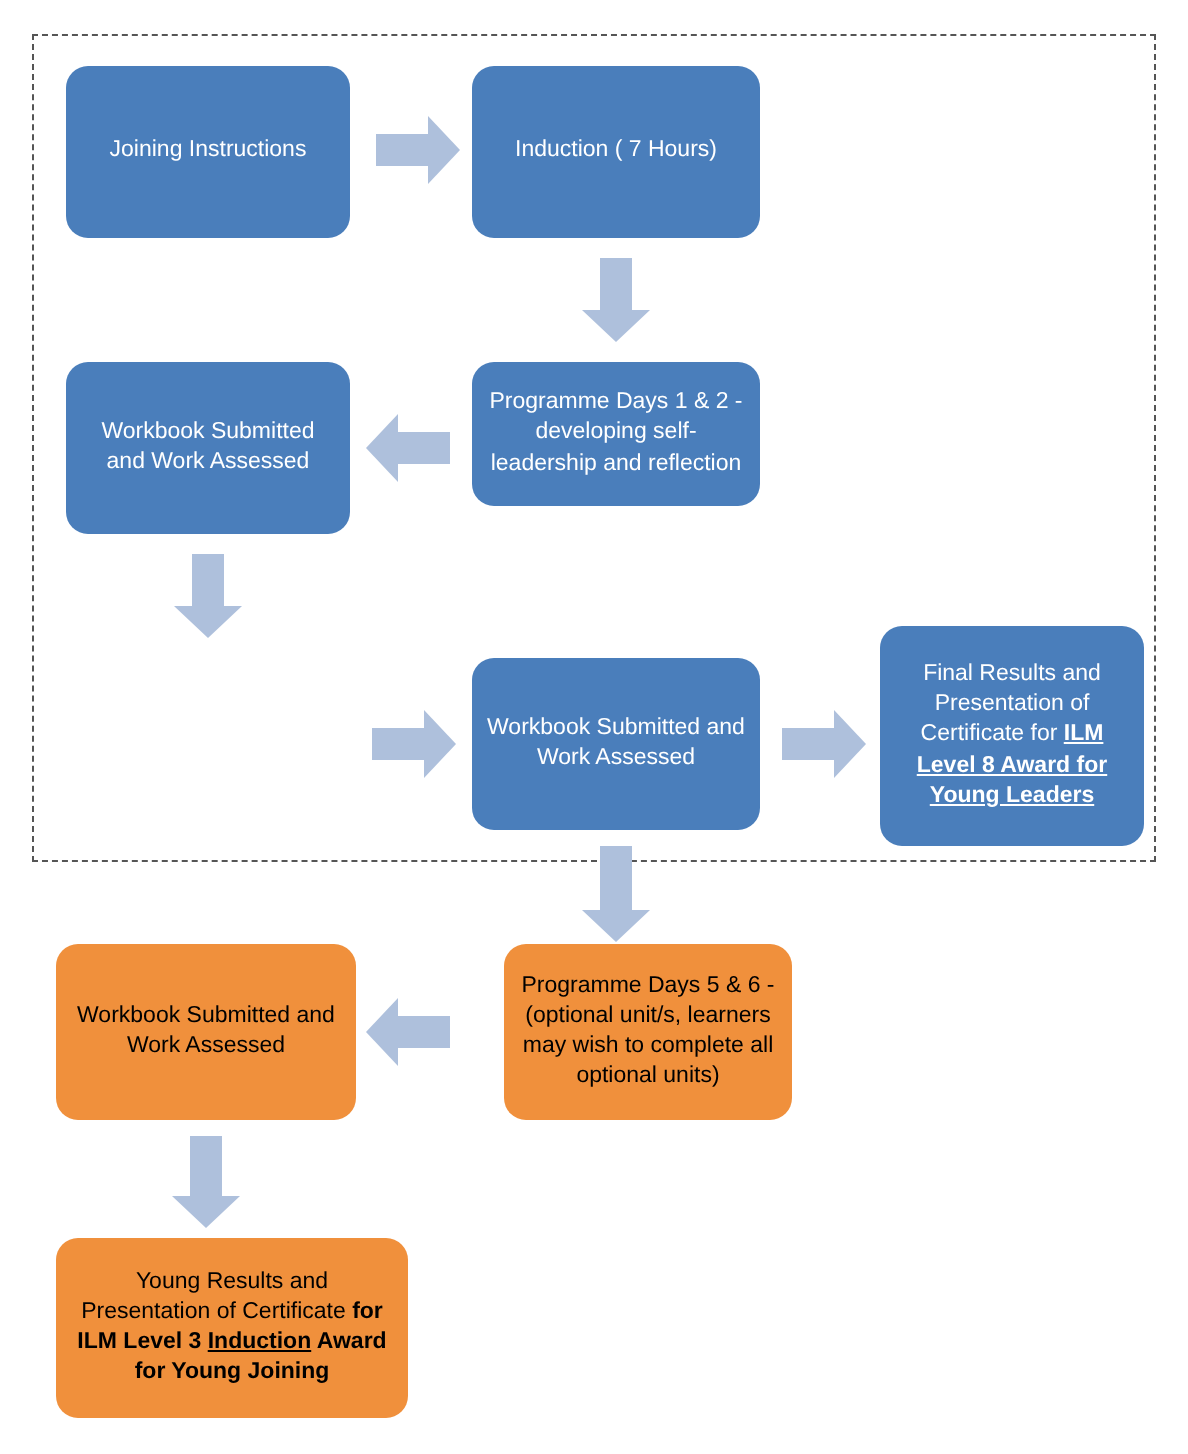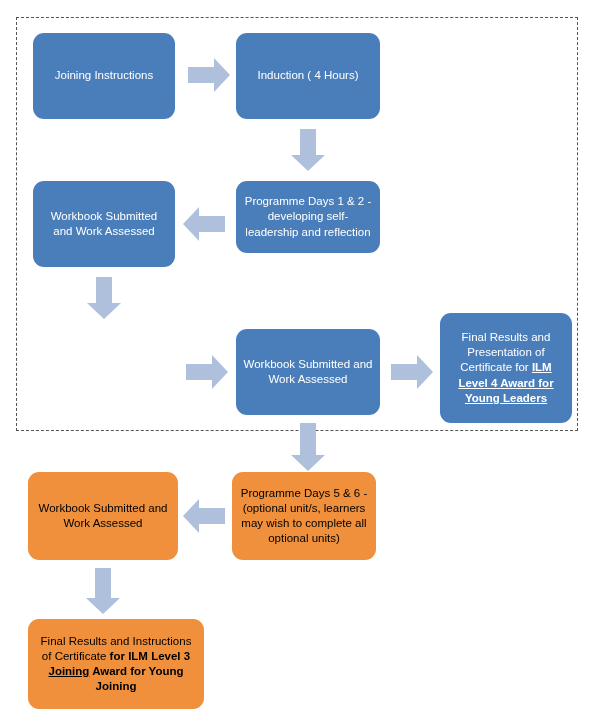--- a/index.html
+++ b/index.html
@@ -87,21 +87,21 @@
   <div class="node node-blue" style="left:33px; top:33px; width:142px; height:86px;">
     <span class="inner">Joining Instructions</span>
   </div>
 
   <div class="arrow arrow-right" style="left:188px; top:58px; width:42px; height:34px;">
     <div class="shaft" style="left:0; top:9px; width:26px; height:16px;"></div>
     <div class="head" style="left:26px; top:0;"></div>
   </div>
 
   <div class="node node-blue" style="left:236px; top:33px; width:144px; height:86px;">
-    <span class="inner">Induction ( 4 Hours)</span>
+    <span class="inner">Induction ( 7 Hours)</span>
   </div>
 
   <div class="arrow arrow-down" style="left:291px; top:129px; width:34px; height:42px;">
     <div class="shaft" style="left:9px; top:0; width:16px; height:26px;"></div>
     <div class="head" style="left:0; top:26px;"></div>
   </div>
 
   <div class="node node-blue" style="left:33px; top:181px; width:142px; height:86px;">
     <span class="inner">Workbook Submitted and Work Assessed</span>
   </div>
@@ -129,43 +129,43 @@
   <div class="node node-blue" style="left:236px; top:329px; width:144px; height:86px;">
     <span class="inner">Workbook Submitted and Work Assessed</span>
   </div>
 
   <div class="arrow arrow-right" style="left:391px; top:355px; width:42px; height:34px;">
     <div class="shaft" style="left:0; top:9px; width:26px; height:16px;"></div>
     <div class="head" style="left:26px; top:0;"></div>
   </div>
 
   <div class="node node-blue" style="left:440px; top:313px; width:132px; height:110px;">
-    <span class="inner"><span>Final Results and Presentation of Certificate for </span><span class="u-bold">ILM Level 4 Award for Young Leaders</span></span>
+    <span class="inner"><span>Final Results and Presentation of Certificate for </span><span class="u-bold">ILM Level 8 Award for Young Leaders</span></span>
   </div>
 
   <div class="arrow arrow-down" style="left:291px; top:423px; width:34px; height:48px;">
     <div class="shaft" style="left:9px; top:0; width:16px; height:32px;"></div>
     <div class="head" style="left:0; top:32px;"></div>
   </div>
 
   <div class="node node-orange" style="left:28px; top:472px; width:150px; height:88px;">
     <span class="inner">Workbook Submitted and Work Assessed</span>
   </div>
 
   <div class="arrow arrow-left" style="left:183px; top:499px; width:42px; height:34px;">
     <div class="head" style="left:0; top:0;"></div>
     <div class="shaft" style="left:16px; top:9px; width:26px; height:16px;"></div>
   </div>
 
-  <div class="node node-orange" style="left:232px; top:472px; width:144px; height:88px;">
+  <div class="node node-orange" style="left:252px; top:472px; width:144px; height:88px;">
     <span class="inner">Programme Days 5 &amp; 6 - (optional unit/s, learners may wish to complete all optional units)</span>
   </div>
 
   <div class="arrow arrow-down" style="left:86px; top:568px; width:34px; height:46px;">
     <div class="shaft" style="left:9px; top:0; width:16px; height:30px;"></div>
     <div class="head" style="left:0; top:30px;"></div>
   </div>
 
   <div class="node node-orange" style="left:28px; top:619px; width:176px; height:90px;">
-    <span class="inner"><span>Final Results and Instructions of Certificate </span><span class="b-only">for  ILM Level 3 </span><span class="u-bold">Joining</span><span class="b-only"> Award for Young Joining</span></span>
+    <span class="inner"><span>Young Results and Presentation of Certificate </span><span class="b-only">for  ILM Level 3 </span><span class="u-bold">Induction</span><span class="b-only"> Award for Young Joining</span></span>
   </div>
 
 </div>
 
 </body></html>

